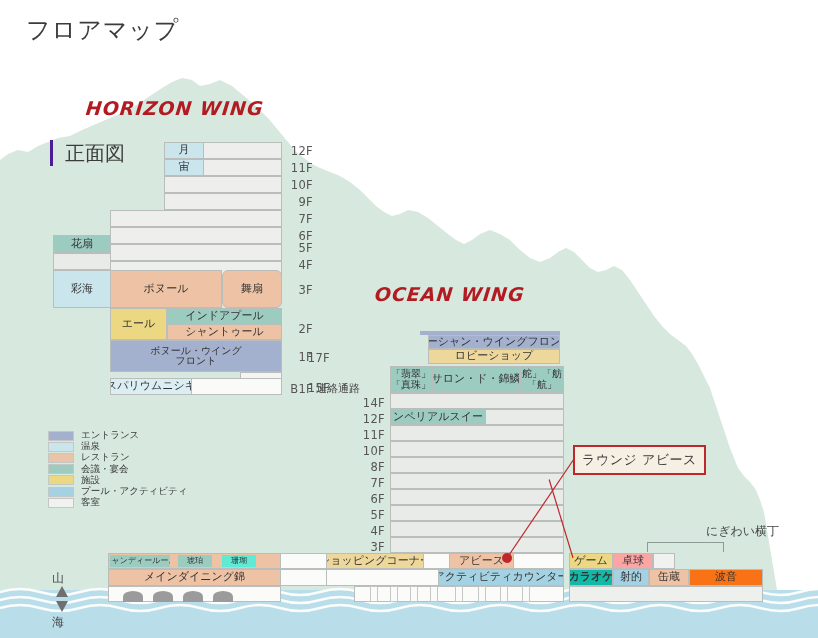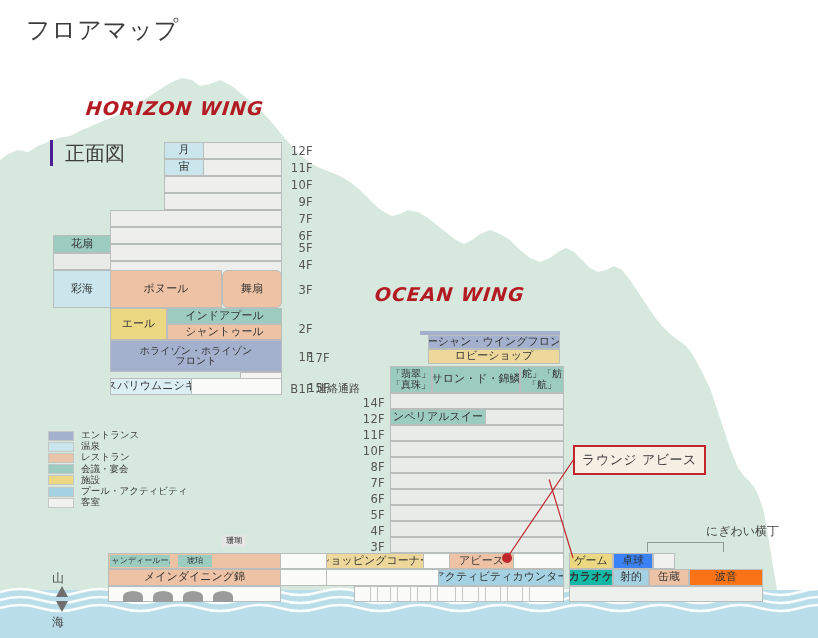--- a/index.html
+++ b/index.html
@@ -137,21 +137,21 @@
 <div class="cell" style="left:53px;top:235px;width:58px;height:18px;background:#9ccbc0;">花扇</div>
 <div class="cell" style="left:53px;top:253px;width:58px;height:17px;background:#e9ebe8;"></div>
 <div class="cell" style="left:110px;top:261px;width:172px;height:17px;background:#eeefed;"></div>
 <div class="cell" style="left:53px;top:270px;width:58px;height:38px;background:#cbe5ed;">彩海</div>
 <div class="cell" style="left:110px;top:270px;width:112px;height:38px;background:#eec2a4;">ボヌール</div>
 <div class="cell" style="left:222px;top:270px;width:60px;height:38px;background:#eec2a4;border-radius:6px;">舞扇</div>
 <div class="cell" style="left:110px;top:308px;width:57px;height:32px;background:#ecd882;">エール</div>
 <div class="cell" style="left:167px;top:308px;width:115px;height:16px;background:#9ccbc0;">インドアプール</div>
 <div class="cell" style="left:167px;top:324px;width:115px;height:16px;background:#eec2a4;">シャントゥール</div>
 <div class="cell two" style="left:110px;top:340px;width:172px;height:32px;background:#a3b0ce;">
-  <span>ホライゾン・ホライゾン</span>
+  <span>ボヌール・ウイング</span>
   <span>フロント</span>
 </div>
 <div class="cell" style="left:240px;top:372px;width:42px;height:12px;background:#f4f5f3;"></div>
 <div class="cell" style="left:110px;top:378px;width:172px;height:17px;background:#fafaf8;"></div>
 <div class="cell" style="left:110px;top:378px;width:82px;height:17px;background:#dbeef4;">スパリウムニシキ</div>
 <div class="plain-label" style="left:316px;top:381px;">連絡通路</div>
 
 <div class="cell" style="left:420px;top:331px;width:140px;height:4px;background:#a3b0ce;border:none;"></div>
 <div class="cell" style="left:428px;top:335px;width:132px;height:14px;background:#a3b0ce;">オーシャン・ウイングフロント</div>
 <div class="cell" style="left:428px;top:349px;width:132px;height:15px;background:#eed79a;">ロビーショップ</div>
@@ -189,21 +189,21 @@
 <div class="cell" style="left:390px;top:473px;width:174px;height:16px;background:#e9ebe8;"></div>
 <div class="cell" style="left:390px;top:489px;width:174px;height:16px;background:#e9ebe8;"></div>
 <div class="cell" style="left:390px;top:505px;width:174px;height:16px;background:#e9ebe8;"></div>
 <div class="cell" style="left:390px;top:521px;width:174px;height:16px;background:#e9ebe8;"></div>
 <div class="cell" style="left:390px;top:537px;width:174px;height:16px;background:#e9ebe8;"></div>
 
 <div class="cell" style="left:108px;top:553px;width:240px;height:16px;background:#fbfbfa;"></div>
 <div class="cell small" style="left:108px;top:553px;width:173px;height:16px;background:#eec2a4;"></div>
 <div class="cell tiny" style="left:110px;top:555px;width:60px;height:12px;background:#9ccbc0;border:none;">キャンディールーム</div>
 <div class="cell tiny" style="left:178px;top:555px;width:34px;height:12px;background:#9ccbc0;border:none;">琥珀</div>
-<div class="cell tiny" style="left:222px;top:535px;width:24px;height:12px;background:#e5e5e5;border:none;">珊瑚</div>
+<div class="cell tiny" style="left:222px;top:555px;width:34px;height:12px;background:#5eead4;border:none;">珊瑚</div>
 
 <div class="cell" style="left:108px;top:569px;width:240px;height:17px;background:#fbfbfa;"></div>
 <div class="cell" style="left:108px;top:569px;width:173px;height:17px;background:#eec2a4;">メインダイニング錦</div>
 <div class="cell" style="left:108px;top:586px;width:173px;height:16px;background:#fbfbfa;"></div>
 <div class="arch" style="left:123px;top:591px;width:20px;height:11px;"></div>
 <div class="arch" style="left:153px;top:591px;width:20px;height:11px;"></div>
 <div class="arch" style="left:183px;top:591px;width:20px;height:11px;"></div>
 <div class="arch" style="left:213px;top:591px;width:20px;height:11px;"></div>
 
 <div class="cell" style="left:326px;top:553px;width:238px;height:16px;background:#fbfbfa;"></div>
@@ -219,21 +219,21 @@
 <div class="pillar" style="left:410px;top:586px;width:8px;height:16px;"></div>
 <div class="pillar" style="left:430px;top:586px;width:8px;height:16px;"></div>
 <div class="pillar" style="left:455px;top:586px;width:8px;height:16px;"></div>
 <div class="pillar" style="left:478px;top:586px;width:8px;height:16px;"></div>
 <div class="pillar" style="left:500px;top:586px;width:8px;height:16px;"></div>
 <div class="pillar" style="left:522px;top:586px;width:8px;height:16px;"></div>
 
 <div class="plain-label" style="left:779px;top:523px;font-size:12px;transform:translateX(-100%);white-space:nowrap;">にぎわい横丁</div>
 <div class="bracket" style="left:647px;top:542px;width:75px;height:9px;border-color:#8e9a95;"></div>
 <div class="cell small" style="left:569px;top:553px;width:44px;height:16px;background:#ecd882;">ゲーム</div>
-<div class="cell small" style="left:613px;top:553px;width:40px;height:16px;background:#3b82f6;">卓球</div>
+<div class="cell small" style="left:613px;top:553px;width:40px;height:16px;background:#fca5a5;">卓球</div>
 <div class="cell small" style="left:653px;top:553px;width:22px;height:16px;background:#f1f1ef;"></div>
 <div class="cell small" style="left:675px;top:576px;width:88px;height:16px;background:#a5d2e2;">インドアプール</div>
 <div class="cell small" style="left:569px;top:569px;width:44px;height:17px;background:#14b8a6;font-weight:bold;">カラオケ</div>
 <div class="cell small" style="left:613px;top:569px;width:36px;height:17px;background:#a5d2e2;">射的</div>
 <div class="cell small" style="left:649px;top:569px;width:40px;height:17px;background:#eec2a4;">缶蔵</div>
 <div class="cell small" style="left:689px;top:569px;width:74px;height:17px;background:#f97316;">波音</div>
 <div class="cell" style="left:569px;top:586px;width:194px;height:16px;background:#eef0ed;"></div>
 
 <div id="legend">
   <div class="legend-row">

